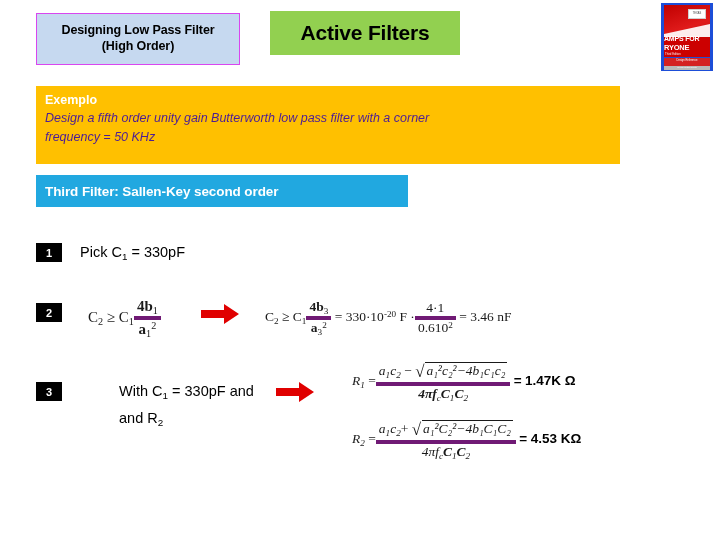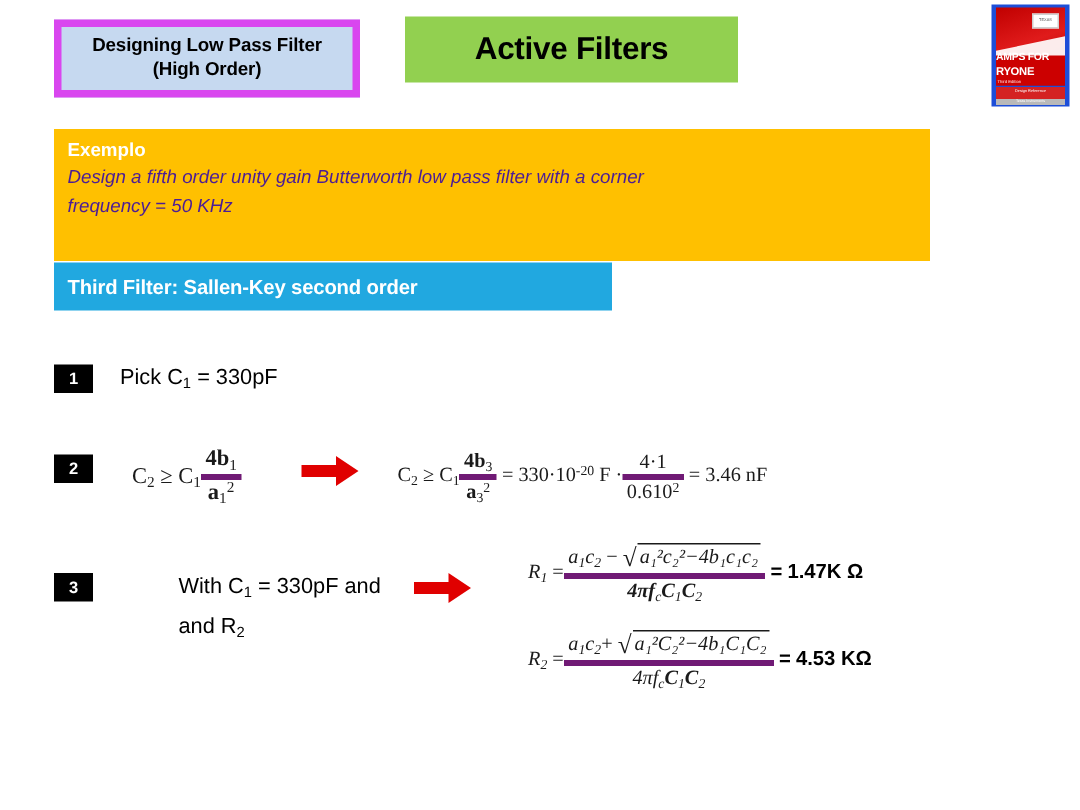--- a/index.html
+++ b/index.html
@@ -17,40 +17,40 @@
   }
 
   
   .title-box {
     position: absolute;
     left: 36px;
     top: 13px;
     width: 204px;
     height: 52px;
     background: #c6d9f0;
-    border: 5px solid #d946ef;
+    border: 1px solid #d946ef;
     box-sizing: border-box;
     display: flex;
     flex-direction: column;
     align-items: center;
     justify-content: center;
     line-height: 1.25;
   }
   .title-box .line {
     font-size: 12.5px;
     font-weight: bold;
     letter-spacing: -0.1px;
     white-space: nowrap;
   }
 
   .subject-box {
     position: absolute;
     left: 270px;
     top: 11px;
-    width: 222px;
+    width: 190px;
     height: 44px;
     background: #92d050;
     display: flex;
     align-items: center;
     justify-content: center;
   }
   .subject-box .label {
     font-size: 21px;
     font-weight: bold;
     letter-spacing: -0.2px;
@@ -158,21 +158,21 @@
     color: #fff;
     line-height: 4px;
   }
 
   
   .example-box {
     position: absolute;
     left: 36px;
     top: 86px;
     width: 584px;
-    height: 88px;
+    height: 78px;
     background: #ffc000;
     box-sizing: border-box;
     padding: 6px 9px 0 9px;
   }
   .example-box .heading {
     font-size: 12.5px;
     font-weight: bold;
     color: #ffffff;
     line-height: 17px;
   }

